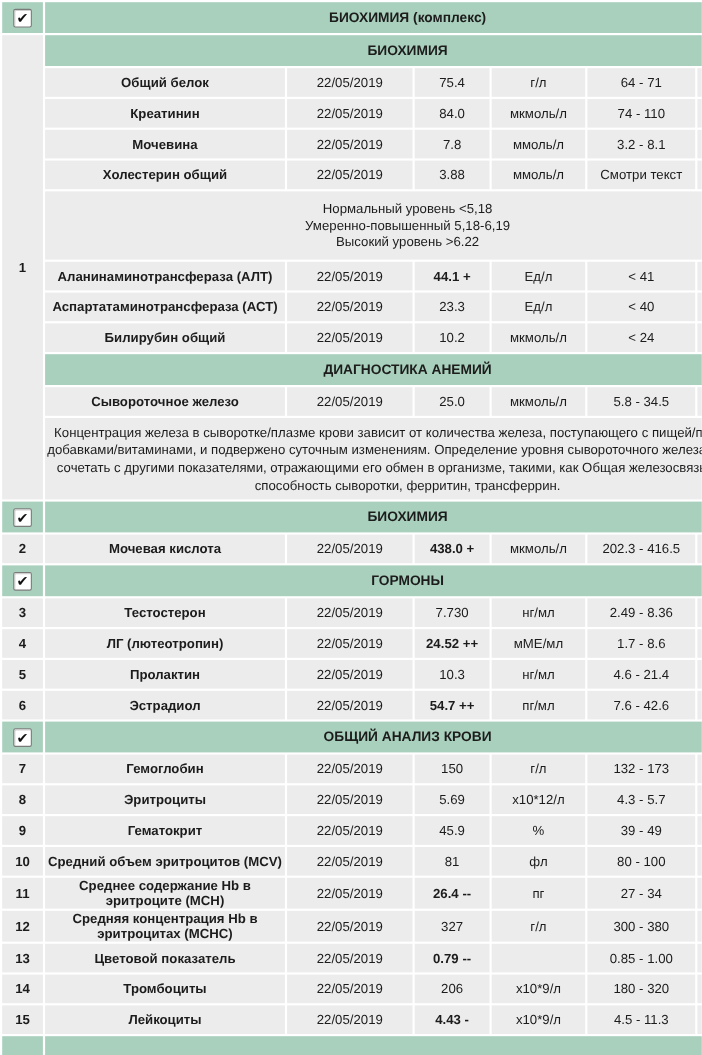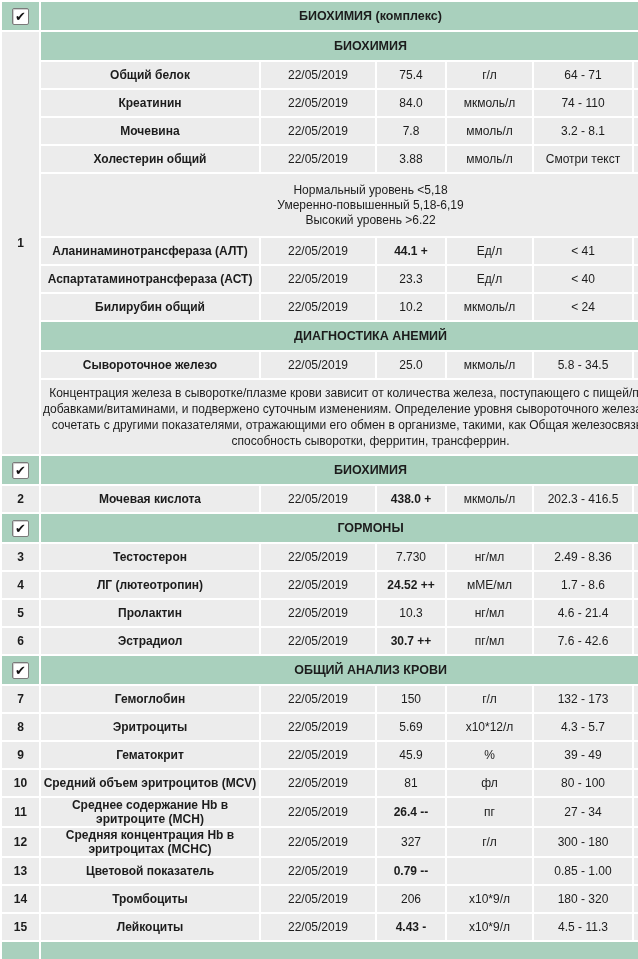--- a/index.html
+++ b/index.html
@@ -231,21 +231,21 @@
     <td class="cell date">22/05/2019</td>
     <td class="cell">10.3</td>
     <td class="cell">нг/мл</td>
     <td class="cell">4.6 - 21.4</td>
     <td class="cell"></td>
   </tr>
   <tr class="data">
     <td class="num">6</td>
     <td class="cell name">Эстрадиол</td>
     <td class="cell date">22/05/2019</td>
-    <td class="cell b">30.7 ++</td>
+    <td class="cell b">54.7 ++</td>
     <td class="cell">пг/мл</td>
     <td class="cell">7.6 - 42.6</td>
     <td class="cell"></td>
   </tr>
 
   <tr class="hdr">
     <td class="lh">
       <div class="cb">
               <span>✔</span>
             </div>
@@ -296,21 +296,21 @@
     <td class="cell">пг</td>
     <td class="cell">27 - 34</td>
     <td class="cell"></td>
   </tr>
   <tr class="two">
     <td class="num">12</td>
     <td class="cell name">Средняя концентрация Hb в эритроцитах (MCHC)</td>
     <td class="cell date">22/05/2019</td>
     <td class="cell">327</td>
     <td class="cell">г/л</td>
-    <td class="cell">300 - 180</td>
+    <td class="cell">300 - 380</td>
     <td class="cell"></td>
   </tr>
   <tr class="data">
     <td class="num">13</td>
     <td class="cell name">Цветовой показатель</td>
     <td class="cell date">22/05/2019</td>
     <td class="cell b">0.79 --</td>
     <td class="cell"></td>
     <td class="cell">0.85 - 1.00</td>
     <td class="cell"></td>

